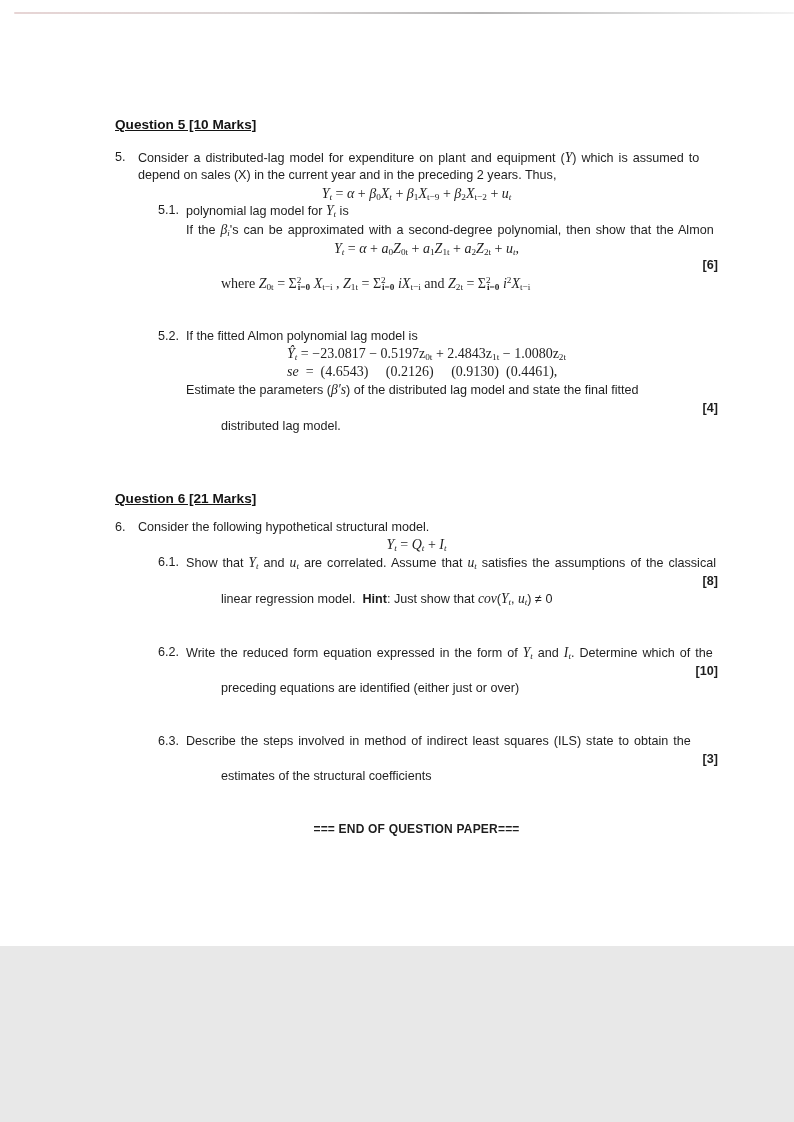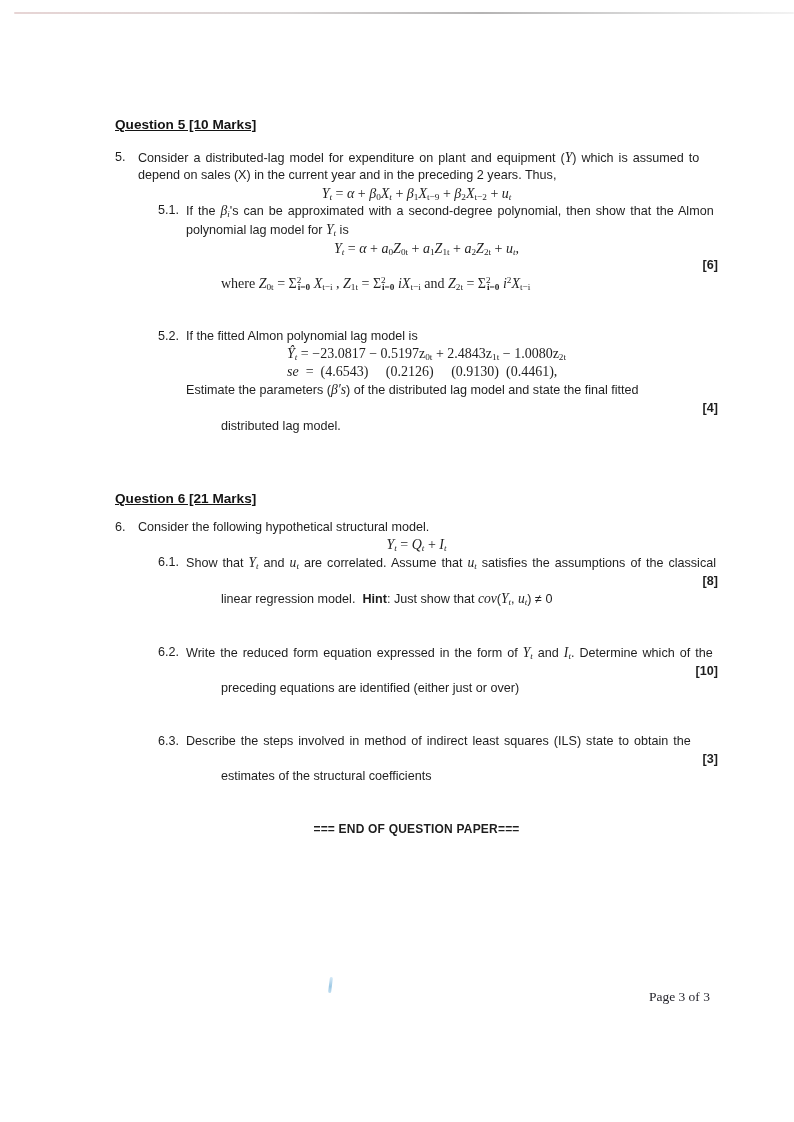--- a/index.html
+++ b/index.html
@@ -2,21 +2,21 @@
 <html><head>
 <meta charset="utf-8">
 <style>
   html,body { margin:0; padding:0; }
   body {
     width:794px; height:1122px;
     background:#e8e8e8;
     font-family:"Liberation Sans","DejaVu Sans",sans-serif;
   }
   .page {
-    position:relative; width:794px; height:1122px;
+    position:relative; width:794px; height:946px;
     background:#ffffff; overflow:hidden; color:#1f1f1f;
   }
   
   .topline {
     position:absolute; top:12px; left:14px; right:0; height:2px;
     background:linear-gradient(to right,
       rgba(195,150,150,0.40), rgba(150,140,140,0.38) 35%,
       rgba(120,118,118,0.55) 60%, rgba(150,150,150,0.30) 85%,
       rgba(170,170,170,0.15));
     border-radius:1px;
@@ -81,22 +81,22 @@
     <div class="qheading">Question 5 [10 Marks]</div>
 
     <div class="item">
       <span class="num">5.</span>
       <div class="line wide">Consider a distributed-lag model for expenditure on plant and equipment (<i>Y</i>) which is assumed to</div>
       <div class="line">depend on sales (X) in the current year and in the preceding 2 years. Thus,</div>
       <div class="line math center cf23"><i>Y<sub>t</sub></i> = <i>α</i> + <i>β</i><sub>0</sub><i>X<sub>t</sub></i> + <i>β</i><sub>1</sub><i>X</i><sub>t−9</sub> + <i>β</i><sub>2</sub><i>X</i><sub>t−2</sub> + <i>u<sub>t</sub></i></div>
 
       <div class="sub">
         <span class="num">5.1.</span>
+        <div class="line">polynomial lag model for <i>Y<sub>t</sub></i> is</div>
         <div class="line wide">If the <i>β<sub>i</sub></i>'s can be approximated with a second-degree polynomial, then show that the Almon</div>
-        <div class="line">polynomial lag model for <i>Y<sub>t</sub></i> is</div>
         <div class="line math center cf51"><i>Y<sub>t</sub></i> = <i>α</i> + <i>a</i><sub>0</sub><i>Z</i><sub>0t</sub> + <i>a</i><sub>1</sub><i>Z</i><sub>1t</sub> + <i>a</i><sub>2</sub><i>Z</i><sub>2t</sub> + <i>u<sub>t</sub></i>,</div>
         <div class="line math">
           <span>where <i>Z</i><sub>0t</sub> = Σ<sup>2</sup><sub>i=0</sub> <i>X</i><sub>t−i</sub> , <i>Z</i><sub>1t</sub> = Σ<sup>2</sup><sub>i=0</sub> <i>iX</i><sub>t−i</sub> and <i>Z</i><sub>2t</sub> = Σ<sup>2</sup><sub>i=0</sub> <i>i</i><sup>2</sup><i>X</i><sub>t−i</sub></span>
           <span class="mark">[6]</span>
         </div>
       </div>
 
       <div class="sub">
         <span class="num">5.2.</span>
         <div class="line">If the fitted Almon polynomial lag model is</div>

